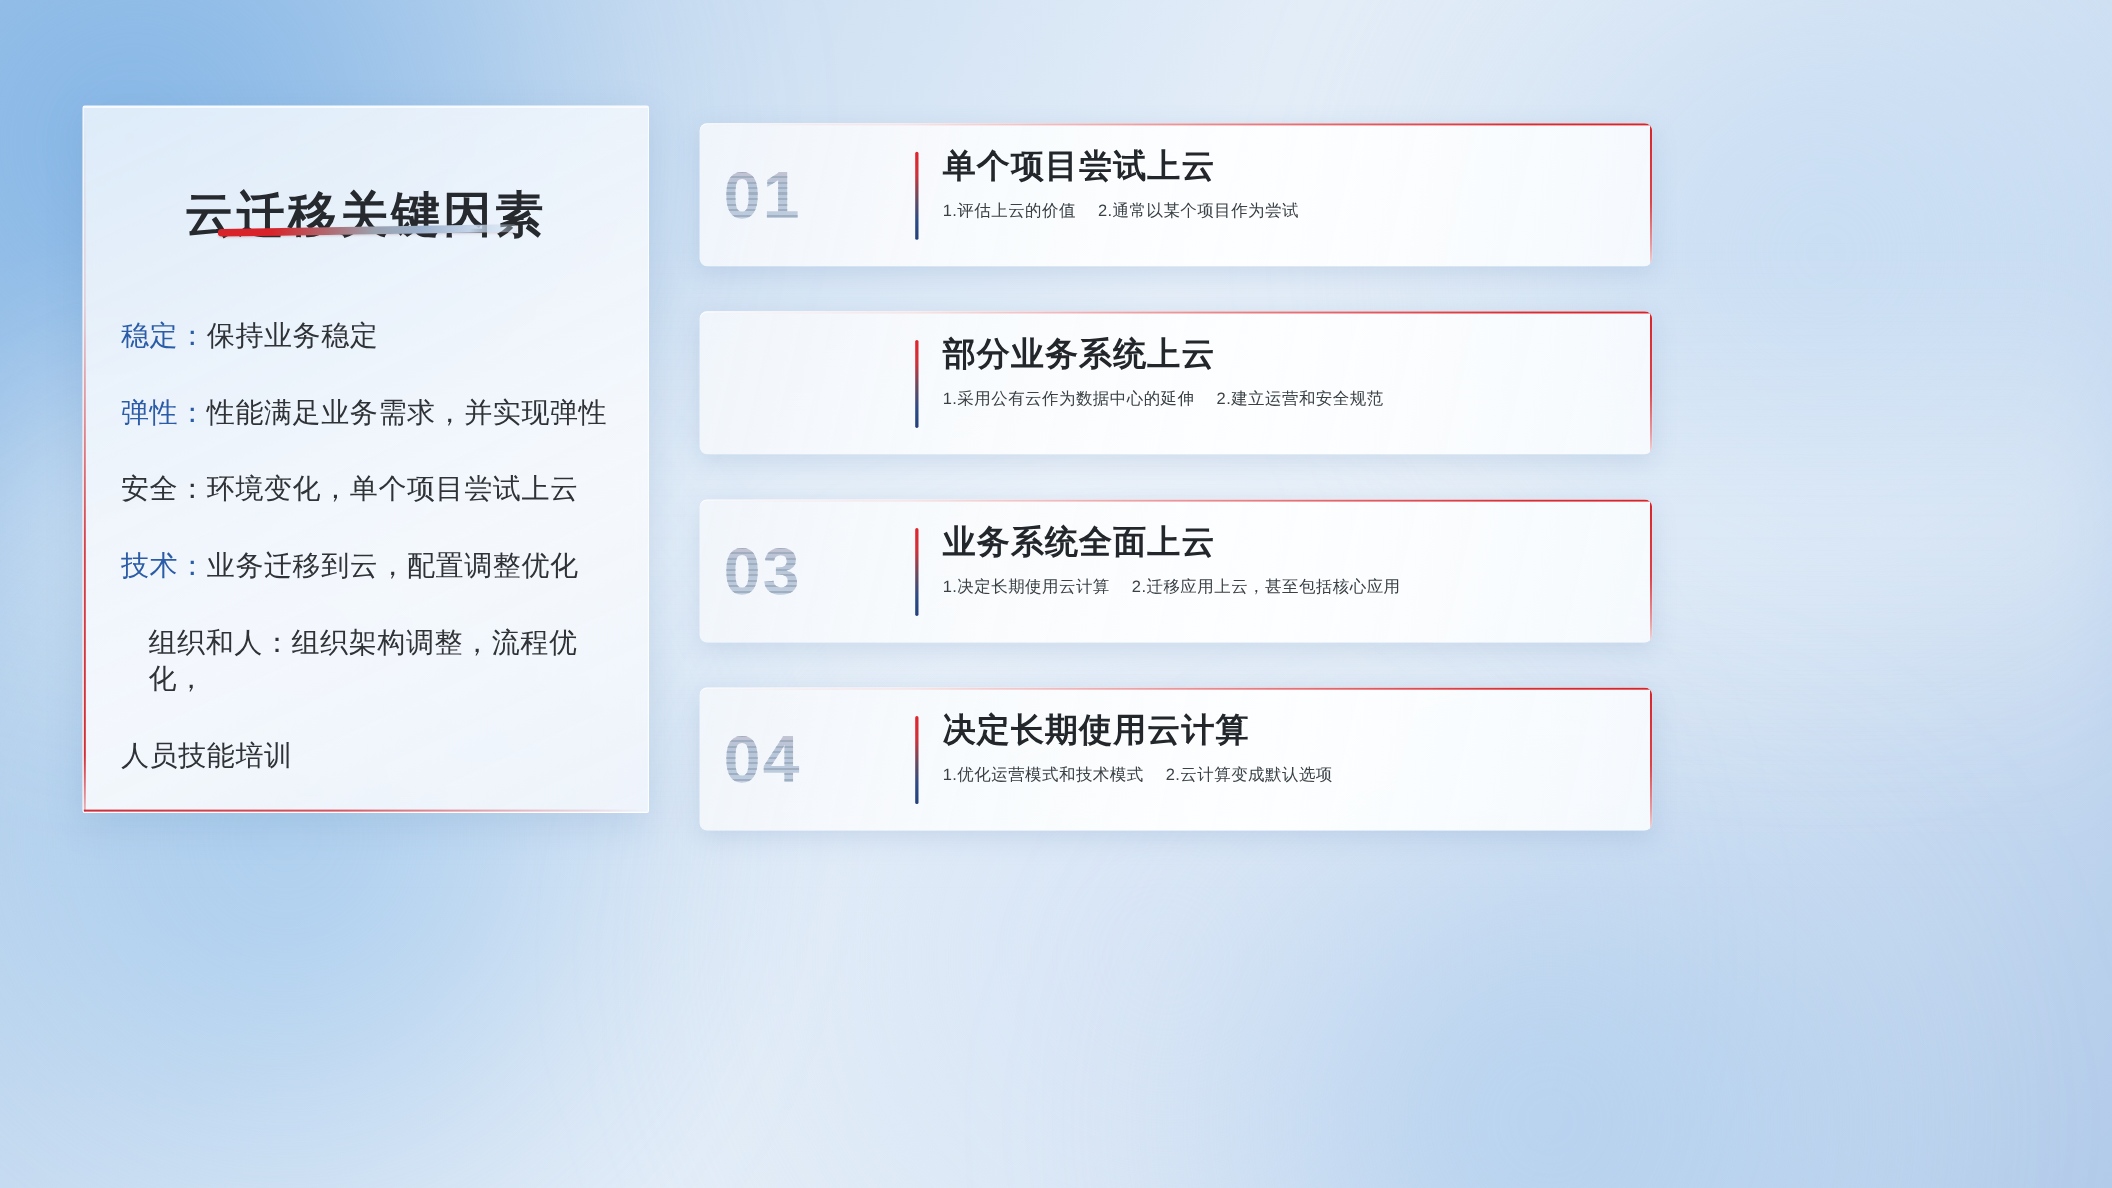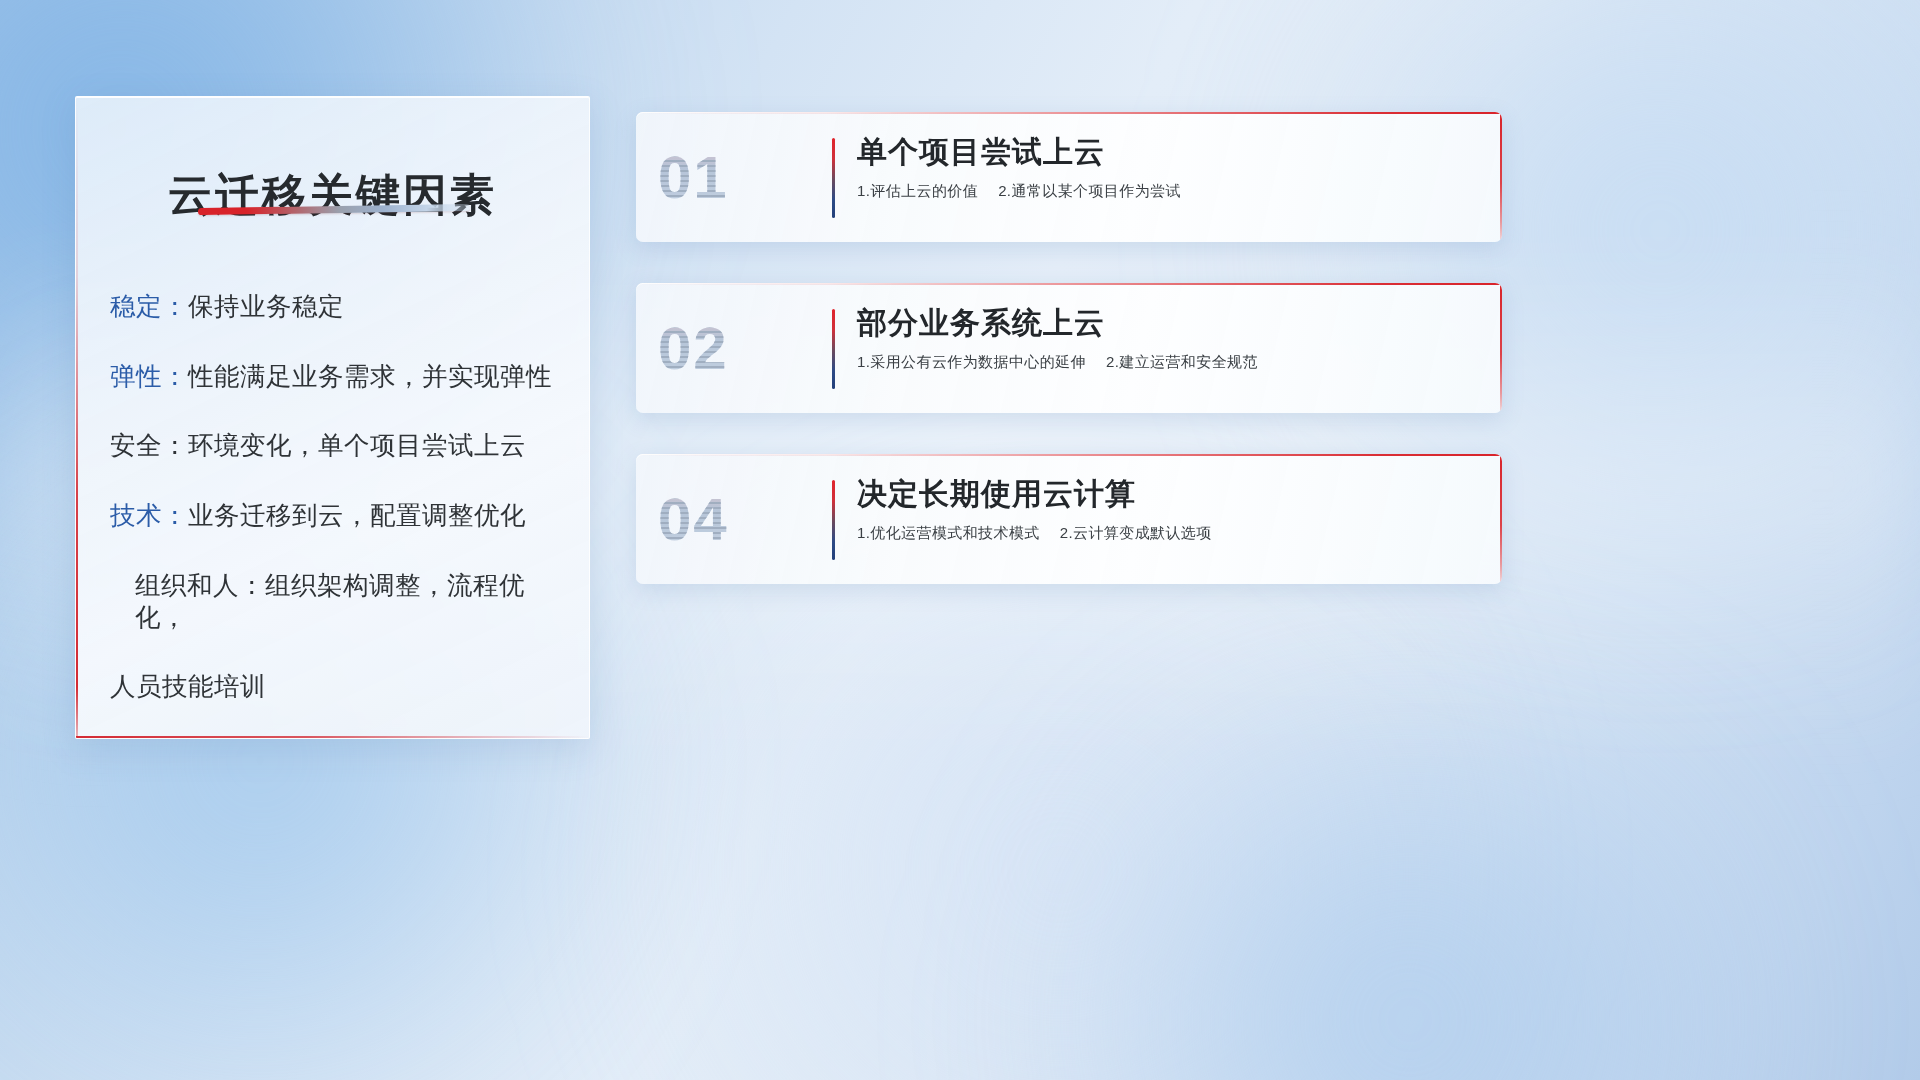--- a/index.html
+++ b/index.html
@@ -148,27 +148,36 @@
       </div>
       <div class="card-bar"></div>
       <div class="card-text">
         <div class="card-title">单个项目尝试上云</div>
         <div class="card-desc"><span>1.评估上云的价值</span><span class="sp"></span><span>2.通常以某个项目作为尝试</span></div>
       </div>
     </article>
     <article class="card">
       <div class="edge-top"></div>
       <div class="edge-right"></div>
-      <div class="card-num">
-        <span class="digits">02</span>
-      </div>
       <div class="card-bar"></div>
       <div class="card-text">
         <div class="card-title">部分业务系统上云</div>
         <div class="card-desc"><span>1.采用公有云作为数据中心的延伸</span><span class="sp"></span><span>2.建立运营和安全规范</span></div>
+      </div>
+    </article>
+    <article class="card">
+      <div class="edge-top"></div>
+      <div class="edge-right"></div>
+      <div class="card-num">
+        <span class="digits">03</span>
+      </div>
+      <div class="card-bar"></div>
+      <div class="card-text">
+        <div class="card-title">业务系统全面上云</div>
+        <div class="card-desc"><span>1.决定长期使用云计算</span><span class="sp"></span><span>2.迁移应用上云，甚至包括核心应用</span></div>
       </div>
     </article>
     <article class="card">
       <div class="edge-top"></div>
       <div class="edge-right"></div>
       <div class="card-num">
         <span class="digits">04</span>
       </div>
       <div class="card-bar"></div>
       <div class="card-text">

